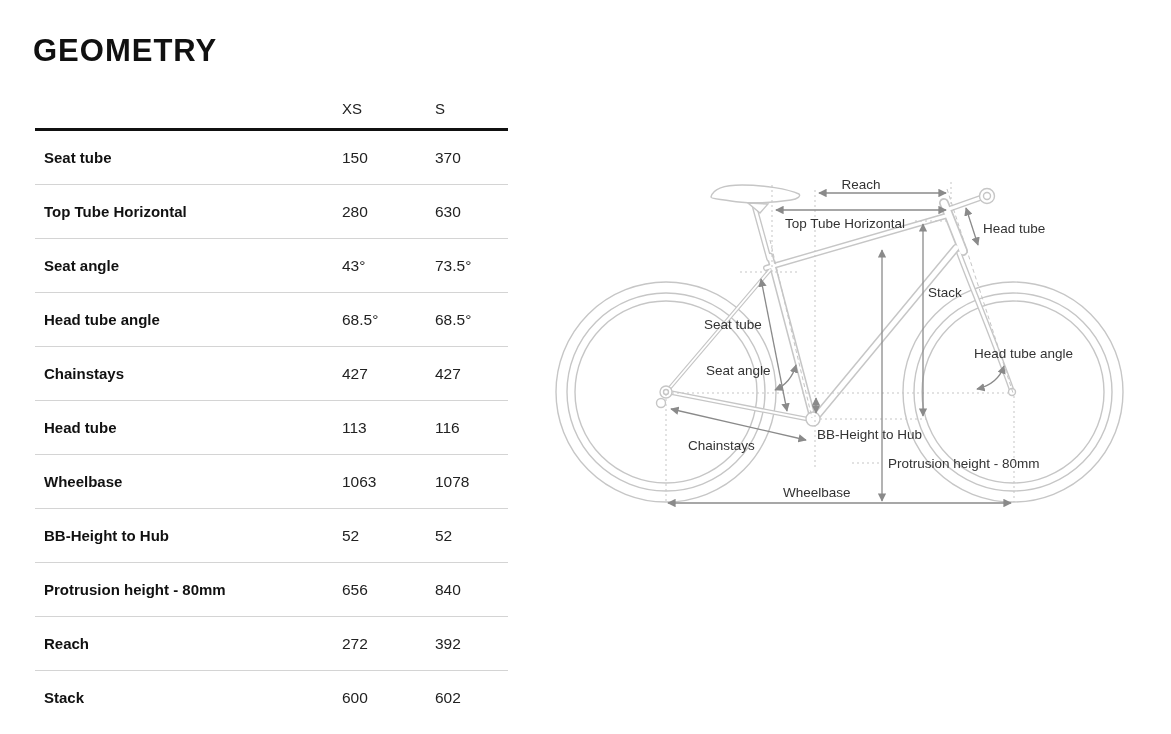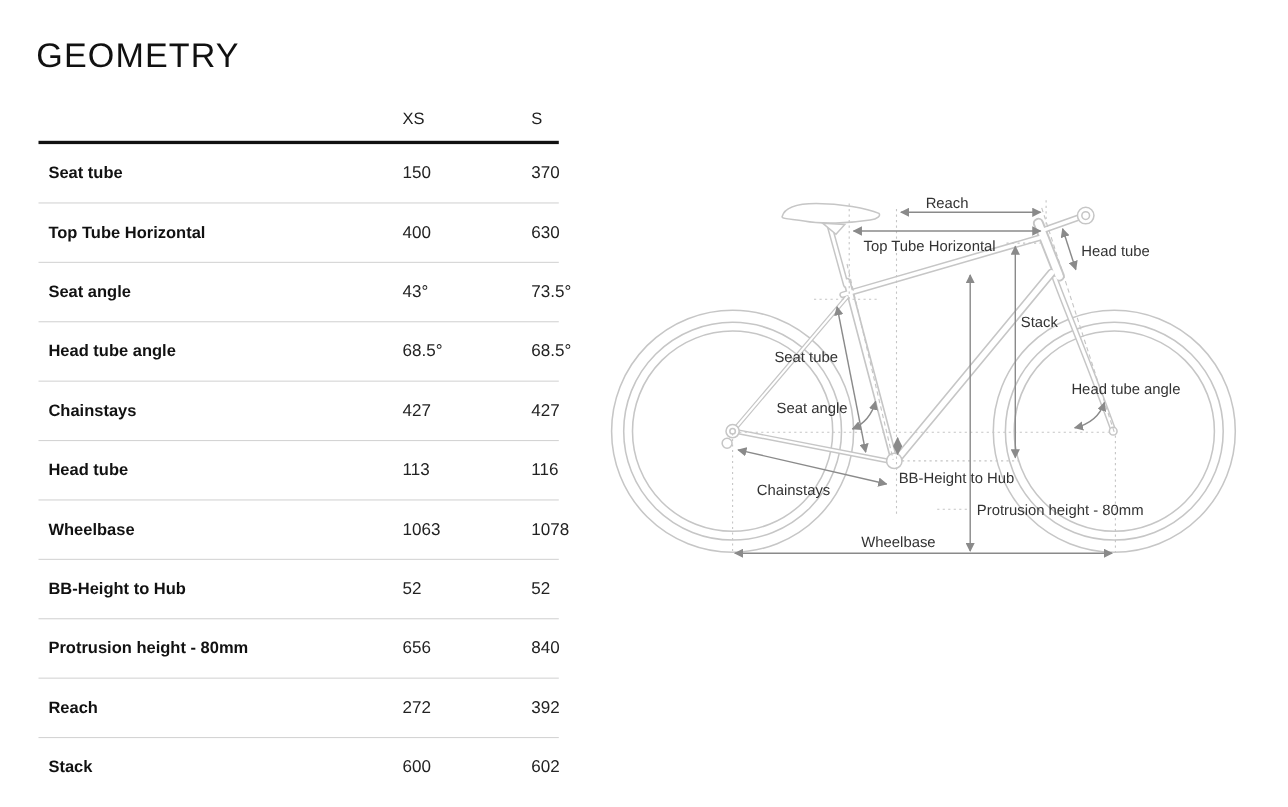--- a/index.html
+++ b/index.html
@@ -3,24 +3,24 @@
 <meta charset="utf-8">
 <style>
   html,body{margin:0;padding:0;}
   body{
     width:1171px;height:734px;position:relative;overflow:hidden;
     background:#ffffff;color:#1a1a1a;
     font-family:"Liberation Sans", sans-serif;
   }
   .title{
     position:absolute;left:33px;top:33px;
-    font-size:31px;font-weight:normal;letter-spacing:1px;color:#111;
+    font-size:31px;font-weight:bold;letter-spacing:1px;color:#111;
   }
   .geo-table{position:absolute;left:35px;top:88px;width:473px;}
-  .trow{display:grid;grid-template-columns:307px 93px 1fr;align-items:center;gap:24px;}
+  .trow{display:grid;grid-template-columns:307px 93px 1fr;align-items:center;}
   .thead{height:40px;border-bottom:3px solid #111;font-size:15px;color:#222;}
   .drow{height:53px;border-bottom:1px solid #d4d4d4;font-size:15.5px;color:#222;}
   .drow:last-child{border-bottom:none;}
   .rlabel{font-weight:bold;padding-left:9px;font-size:15px;color:#111;
           white-space:nowrap;}
   .rval{white-space:nowrap;}
   svg{position:absolute;left:0;top:0;}
   svg text{font-family:"Liberation Sans", sans-serif;font-size:13.5px;fill:#333;}
 </style>
 </head>
@@ -34,21 +34,21 @@
     <div>XS</div>
     <div>S</div>
   </div>
   <div class="trow drow">
     <div class="rlabel">Seat tube</div>
     <div class="rval">150</div>
     <div class="rval">370</div>
   </div>
   <div class="trow drow">
     <div class="rlabel">Top Tube Horizontal</div>
-    <div class="rval">400</div>
+    <div class="rval">280</div>
     <div class="rval">630</div>
   </div>
   <div class="trow drow">
     <div class="rlabel">Seat angle</div>
     <div class="rval">43°</div>
     <div class="rval">73.5°</div>
   </div>
   <div class="trow drow">
     <div class="rlabel">Head tube angle</div>
     <div class="rval">68.5°</div>

